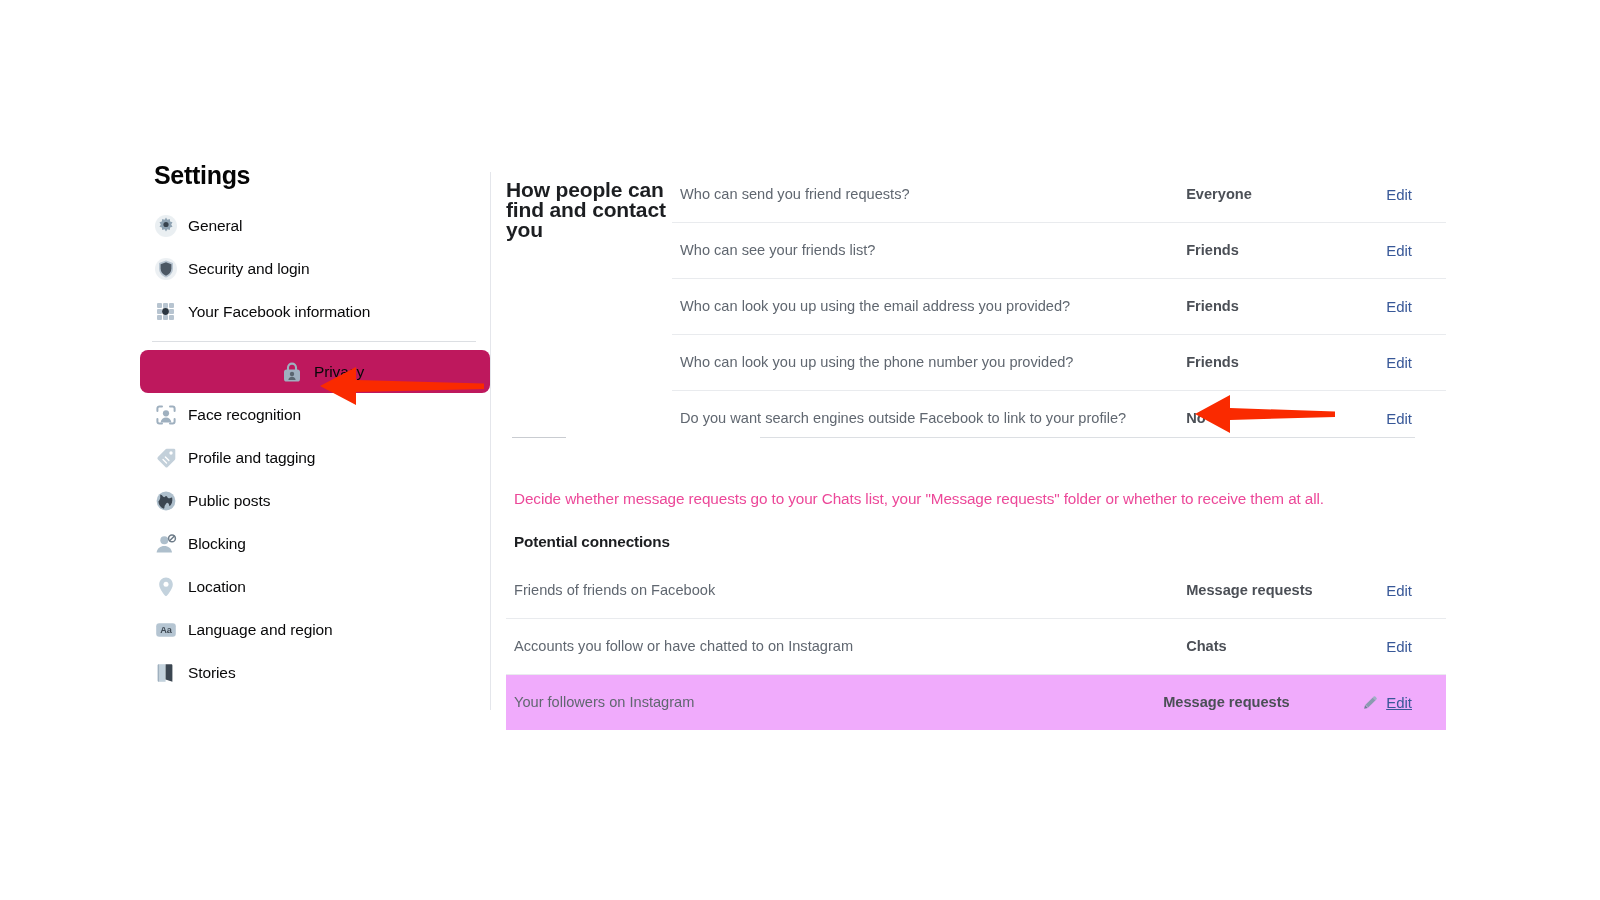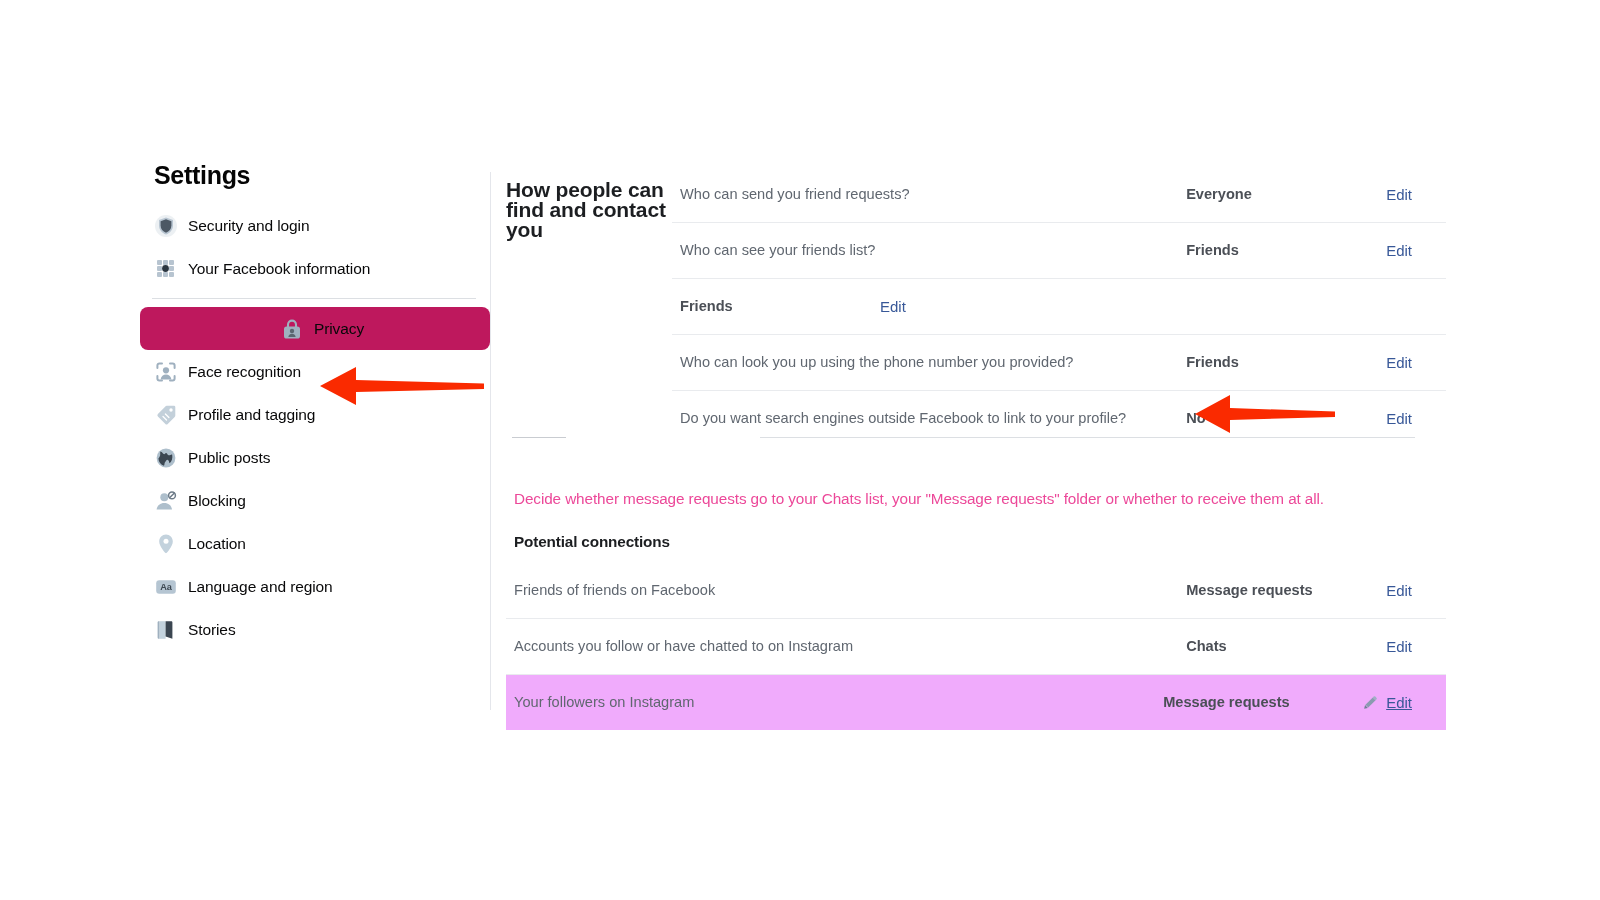--- a/index.html
+++ b/index.html
@@ -164,20 +164,28 @@
 </head>
 <body>
 
 <div id="root">
 
   <nav id="sidebar">
     <h1 id="settings-title">Settings</h1>
     <div id="nav-list">
         <div class="nav-item">
           <span class="nav-ico"><svg viewBox="0 0 24 24" width="24" height="24">
+        <circle cx="12" cy="12" r="11" fill="#d9e1e8" opacity=".55"></circle>
+        <path fill="#8fa3b3" d="M12 3.6l1.4 2.1 2.4-.7.3 2.5 2.4.8-1.3 2.2 1.3 2.2-2.4.8-.3 2.5-2.4-.7L12 17.4l-1.4-2.1-2.4.7-.3-2.5-2.4-.8L6.8 10.5 5.5 8.3l2.4-.8.3-2.5 2.4.7z"></path>
+        <circle cx="12" cy="10.5" r="2.6" fill="#36424d"></circle>
+      </svg></span>
+          <span class="nav-label">General</span>
+        </div>
+        <div class="nav-item">
+          <span class="nav-ico"><svg viewBox="0 0 24 24" width="24" height="24">
         <circle cx="12" cy="12" r="11" fill="#d9e1e8" opacity=".5"></circle>
         <path d="M12 3.5l7 2.6v5.4c0 4.3-2.9 7.6-7 9-4.1-1.4-7-4.7-7-9V6.1z" fill="#b9c6d2"></path>
         <path d="M12 5.2l5.4 2v4.4c0 3.4-2.2 6-5.4 7.2-3.2-1.2-5.4-3.8-5.4-7.2V7.2z" fill="#4c5864"></path>
       </svg></span>
           <span class="nav-label">Security and login</span>
         </div>
         <div class="nav-item">
           <span class="nav-ico"><svg viewBox="0 0 24 24" width="24" height="24">
         <rect x="3" y="3" width="5" height="5" rx="1" fill="#b7c4d0"></rect>
               <rect x="9" y="3" width="5" height="5" rx="1" fill="#b7c4d0"></rect>
@@ -282,20 +290,21 @@
             </div>
           </div>
           <div class="row">
             <div class="row-q">Who can see your friends list?</div>
             <div class="row-v">Friends</div>
             <div class="row-a">
               <span class="edit-link">Edit</span>
             </div>
           </div>
           <div class="row">
+            <div class="row-q">Who can look you up using the email address you provided?</div>
             <div class="row-v">Friends</div>
             <div class="row-a">
               <span class="edit-link">Edit</span>
             </div>
           </div>
           <div class="row">
             <div class="row-q">Who can look you up using the phone number you provided?</div>
             <div class="row-v">Friends</div>
             <div class="row-a">
               <span class="edit-link">Edit</span>

